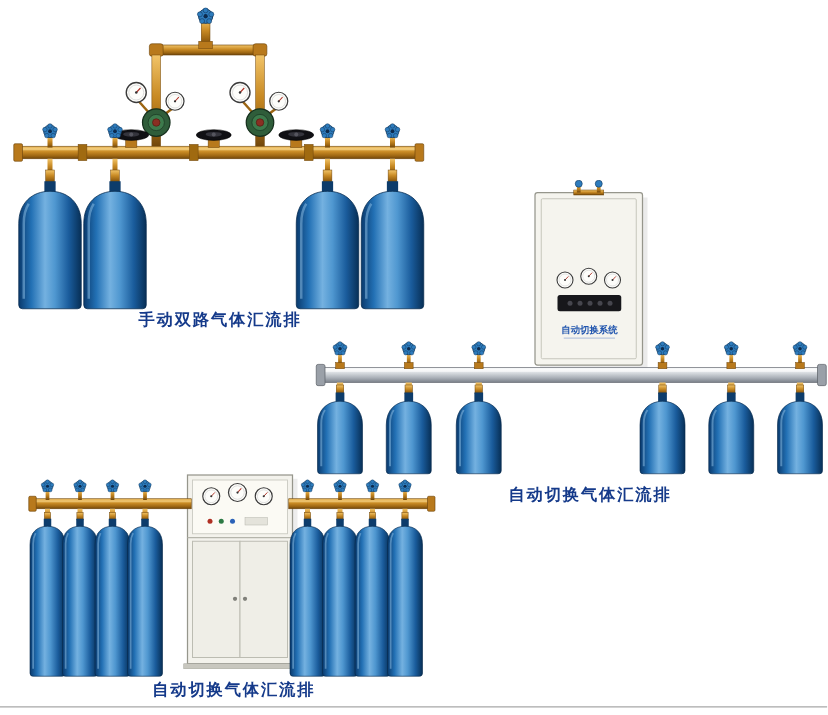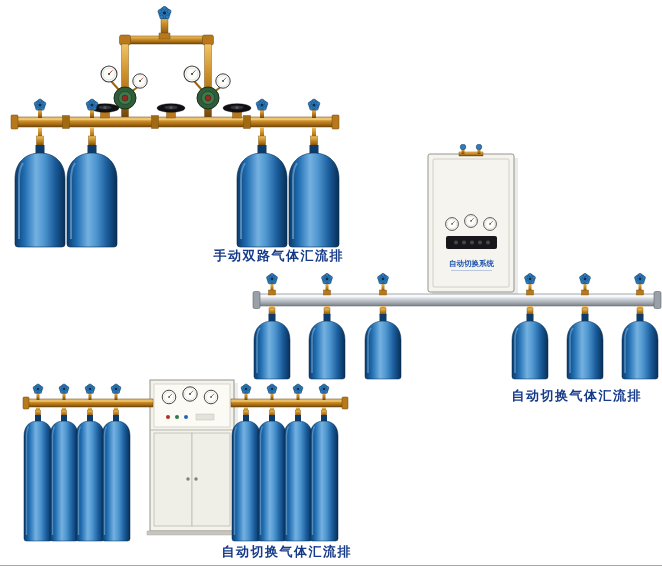--- a/index.html
+++ b/index.html
@@ -7,21 +7,21 @@
   body { font-family:"Liberation Sans","DejaVu Sans",sans-serif; }
   .canvas { position:relative; width:662px; height:572px; background:#ffffff; overflow:hidden; }
   figure { position:absolute; margin:0; }
   .fig1 { left:8px;  top:6px;   width:336px; height:262px; }
   .fig2 { left:252px; top:144px; width:410px; height:262px; }
   .fig3 { left:22px; top:372px; width:330px; height:194px; }
   .art { position:absolute; left:0; top:0; }
   figcaption.caption {
     position:absolute;
     font-size:13px; font-weight:bold; color:#153a8a;
-    letter-spacing:1.5px; text-align:right; white-space:nowrap;
+    letter-spacing:1.5px; text-align:center; white-space:nowrap;
     font-family:"DejaVu Sans","Liberation Sans",sans-serif;
   }
   .cap1 { left:0; top:241px; width:336px; }
   .cap2 { left:50px; top:243px; width:340px; }
   .cap3 { left:0; top:171px; width:330px; }
   .divider { position:absolute; left:0; top:565px; width:662px; height:1px; background:#a8a8a8; }
   .defs-holder { position:absolute; width:0; height:0; overflow:hidden; }
 </style>
 </head>
 <body>

